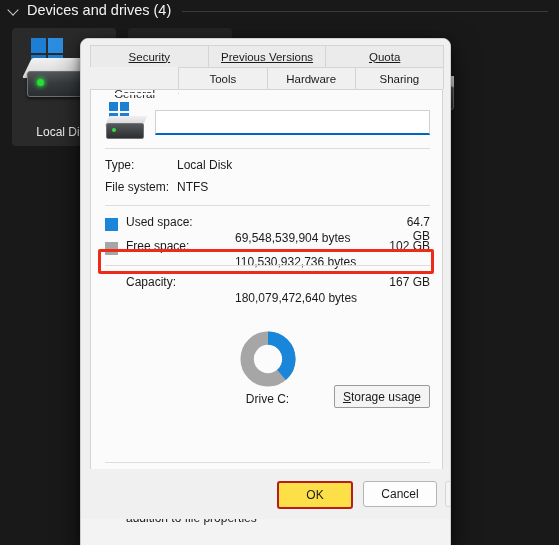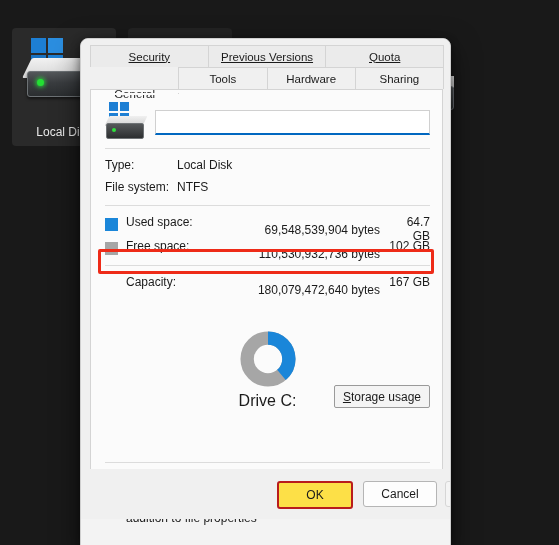--- a/index.html
+++ b/index.html
@@ -367,23 +367,22 @@
   }
   .sw {
     position: absolute;
     left: 0; top: 3px;
     width: 13px; height: 13px;
   }
   .sw.used { background: #1a86d9; }
   .sw.free { background: #a6a6a6; }
   .space-row .nm { position: absolute; left: 21px; top: 0; }
   .space-row .bytes {
-    position: absolute; left: 130px; top: 8px;
+    position: absolute; left: 130px; top: 16px;
     width: 145px;
-    text-align: right;
   }
   .space-row .gb {
     position: absolute; left: 282px; top: 0;
     width: 43px;
     text-align: right;
   }
 
   .hl-box {
     position: absolute;
     left: 98px; top: 249px;
@@ -407,21 +406,21 @@
     left: 50%;
     transform: translateX(-50%);
     top: 0;
     width: 58px; height: 58px;
   }
   .donut-label {
     position: absolute;
     left: 0; right: 0;
     top: 62px;
     text-align: center;
-    font-size: 16px;
+    font-size: 12px;
     color: #1b1b1b;
   }
   .storage-btn {
     position: absolute;
     right: 14px; top: 55px;
     height: 21px;
     padding: 0 8px;
     background: #f4f4f4;
     border: 1px solid #9a9a9a;
     border-radius: 2px;
@@ -507,20 +506,25 @@
     color: #a0a0a0;
     border-color: #d6d6d6;
     background: #f4f4f4;
   }
 </style>
 </head>
 <body>
 
 <div id="explorer-bg">
 
+  <div class="group-header">
+    <span class="chev"></span>
+    <span class="group-title">Devices and drives (4)</span>
+    <span class="group-rule"></span>
+  </div>
 
   <div class="drive-tile">
     <div class="drive-icon">
       <div class="di-win">
           <i></i>
           <i></i>
           <i></i>
           <i></i>
         </div>
       <div class="di-top"></div>

